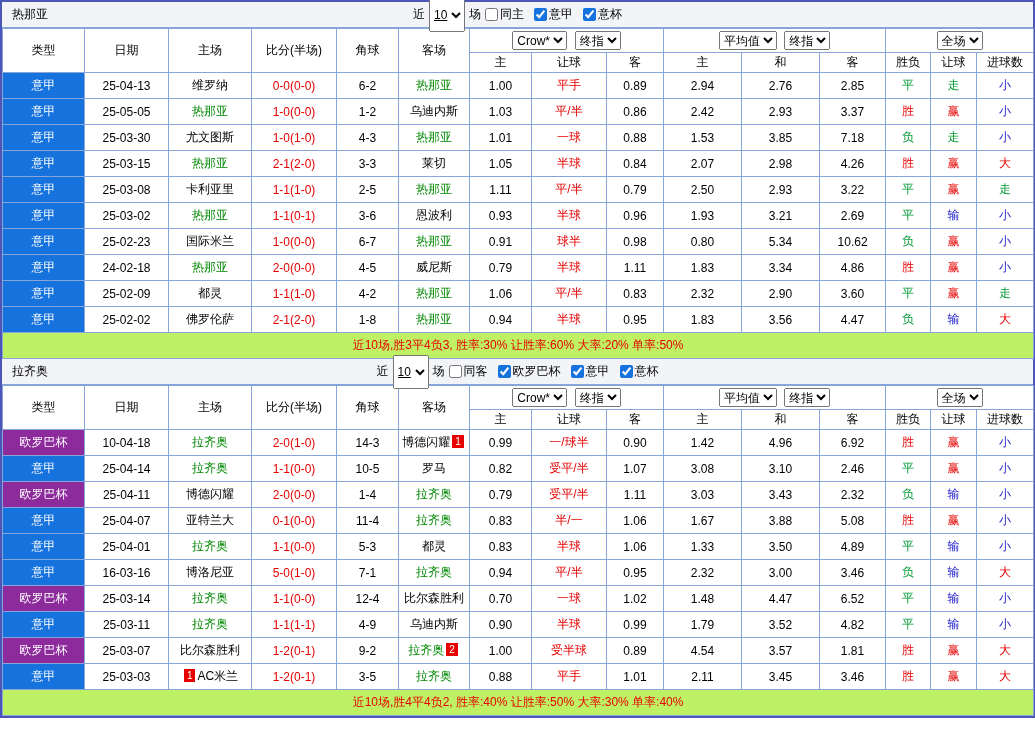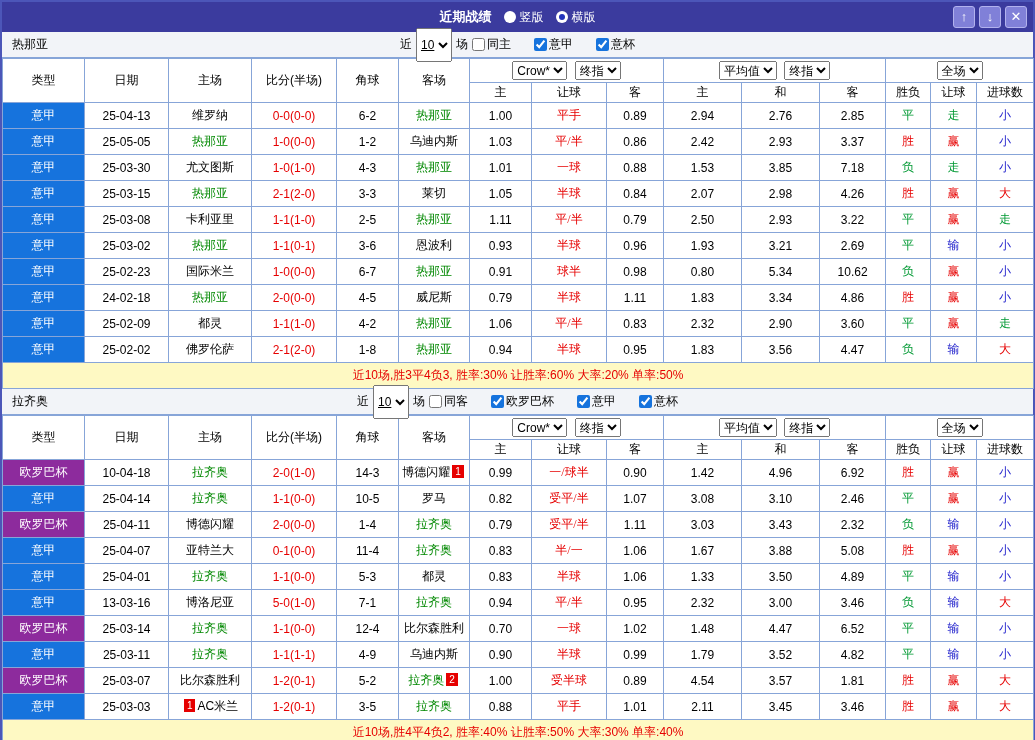--- a/index.html
+++ b/index.html
@@ -15,67 +15,49 @@
   .radio { position:relative; width:12px; height:12px; border-radius:50%; background:#fff; display:inline-block; }
   .radio.checked::after { content:""; position:absolute; left:3px; top:3px; width:6px; height:6px; border-radius:50%; background:#2233bb; }
   .titlebar-buttons { position:absolute; right:6px; top:4px; display:flex; gap:4px; }
   .tb-btn { width:22px; height:22px; background:#8080d8; border:1px solid #b2b2ee; border-radius:3px; color:#fff; font-size:13px; line-height:20px; text-align:center; cursor:pointer; user-select:none; }
 
   
   .section-header { height:26px; background:#f2f4f8; border-bottom:1px solid #87a5d8; display:flex; align-items:center; position:relative; }
   .team-name { position:absolute; left:10px; color:#000; }
   .filter { margin:0 auto; display:flex; align-items:center; gap:4px; }
   .filter select { height:34px; font-size:12px;text-decoration:underline; }
-  .filter-checks { display:flex; align-items:flex-start; gap:23px; }
+  .filter-checks { display:flex; align-items:flex-start; gap:10px; }
   .cb { display:flex; align-items:center; gap:2px; cursor:pointer; }
   input[type=checkbox] { width:13px; height:13px; accent-color:#1673dd; margin:0; }
 
   
   table.results { border-collapse:collapse; table-layout:fixed; width:1031px; }
   .results th, .results td { border:1px solid #87a5d8; text-align:center; padding:0 1px; overflow:hidden; white-space:nowrap; }
   .results thead th { background:#fff; font-weight:normal; }
   .hrow1 th { height:24px; }
   .hrow2 th { height:20px; }
   .sel-cell select { height:19px; font-size:12px; margin:0 2px; }
   .results tbody td { height:26px; background:#fff; }
 
   td.league.blue   { background:#1673dd; color:#fff; }
   td.league.purple { background:#8d2b9d; color:#fff; }
   td.team .self    { color:#008800; }
   td.score { color:#e60000; }
-  td.hcp   { color:#e60000;font-family:Liberation Serif, serif; }
+  td.hcp   { color:#e60000; }
   .c-red   { color:#e60000; }
   .c-green { color:#009933; }
   .c-blue  { color:#2222cc; }
   .badge { display:inline-block; background:#e60000; color:#fff; font-size:10px; line-height:13px; height:13px; padding:0 3px; margin:0 2px; vertical-align:1px; }
-  td.summary { height:26px; color:#e60000; background:#fef9c3; }
+  td.summary { height:26px; color:#e60000; background:#bef264; }
 </style>
 </head>
 <body>
 
 <div class="window">
 
-  <div class="titlebar">
-    <div class="title-group">
-      <span class="panel-title">近期战绩</span>
-      <label class="radio-label">
-        <span class="radio"></span>
-        <span>竖版</span>
-      </label>
-      <label class="radio-label">
-        <span class="radio checked"></span>
-        <span>横版</span>
-      </label>
-    </div>
-    <div class="titlebar-buttons">
-      <div class="tb-btn">↑</div>
-      <div class="tb-btn">↓</div>
-      <div class="tb-btn">✕</div>
-    </div>
-  </div>
 
   <div class="section">
     <div class="section-header">
       <span class="team-name">热那亚</span>
       <div class="filter">
         <span>近</span>
         <select><option>10</option></select>
         <span>场</span>
         <span class="filter-checks">
             <label class="cb">
@@ -481,21 +463,21 @@
             <td class="num">1.06</td>
             <td class="num">1.33</td>
             <td class="num">3.50</td>
             <td class="num">4.89</td>
             <td class="res c-green">平</td>
             <td class="res c-blue">输</td>
             <td class="res c-blue">小</td>
           </tr>
           <tr>
             <td class="league blue">意甲</td>
-            <td class="date">13-03-16</td>
+            <td class="date">16-03-16</td>
             <td class="team"><span>博洛尼亚</span></td>
             <td class="score">5-0(1-0)</td>
             <td class="corner">7-1</td>
             <td class="team"><span class="self">拉齐奥</span></td>
             <td class="num">0.94</td>
             <td class="hcp">平/半</td>
             <td class="num">0.95</td>
             <td class="num">2.32</td>
             <td class="num">3.00</td>
             <td class="num">3.46</td>
@@ -535,21 +517,21 @@
             <td class="num">4.82</td>
             <td class="res c-green">平</td>
             <td class="res c-blue">输</td>
             <td class="res c-blue">小</td>
           </tr>
           <tr>
             <td class="league purple">欧罗巴杯</td>
             <td class="date">25-03-07</td>
             <td class="team"><span>比尔森胜利</span></td>
             <td class="score">1-2(0-1)</td>
-            <td class="corner">5-2</td>
+            <td class="corner">9-2</td>
             <td class="team"><span class="self">拉齐奥</span><span class="badge">2</span></td>
             <td class="num">1.00</td>
             <td class="hcp">受半球</td>
             <td class="num">0.89</td>
             <td class="num">4.54</td>
             <td class="num">3.57</td>
             <td class="num">1.81</td>
             <td class="res c-red">胜</td>
             <td class="res c-red">赢</td>
             <td class="res c-red">大</td>

